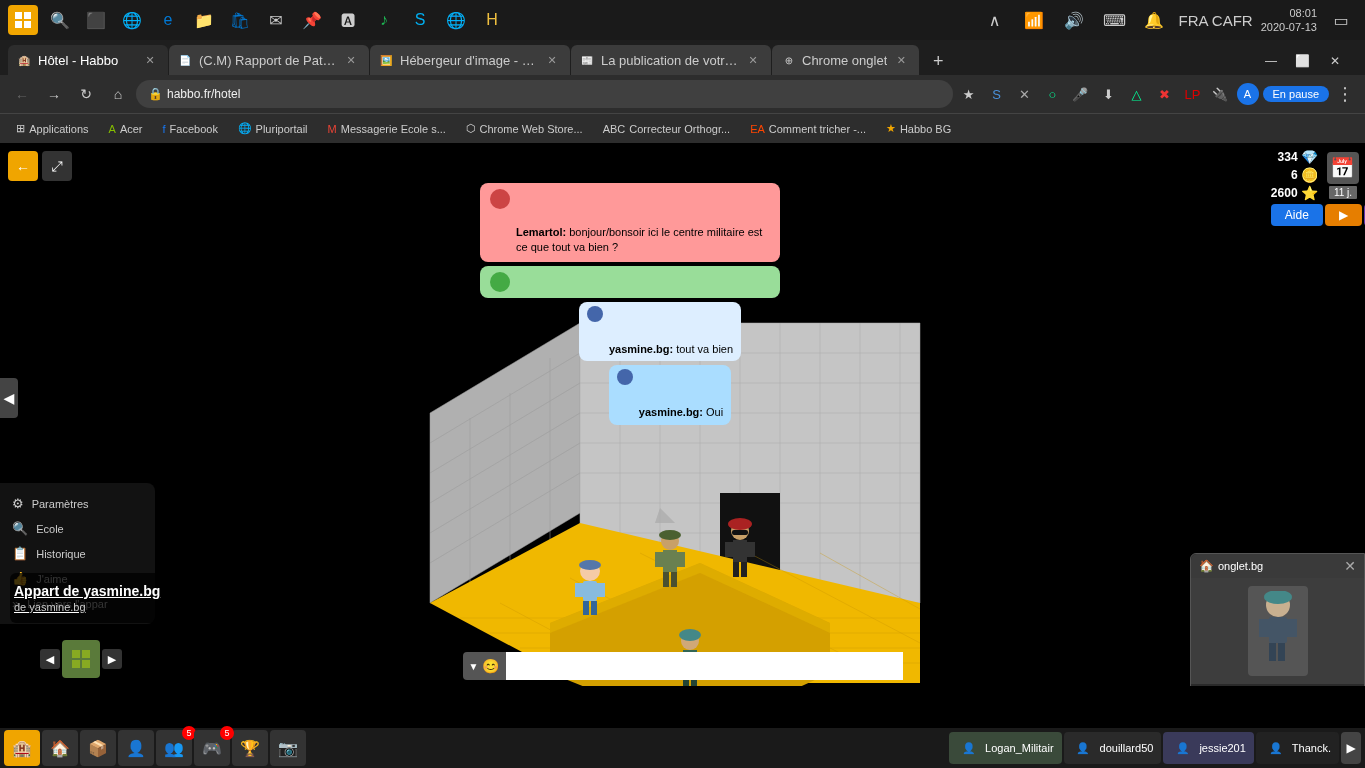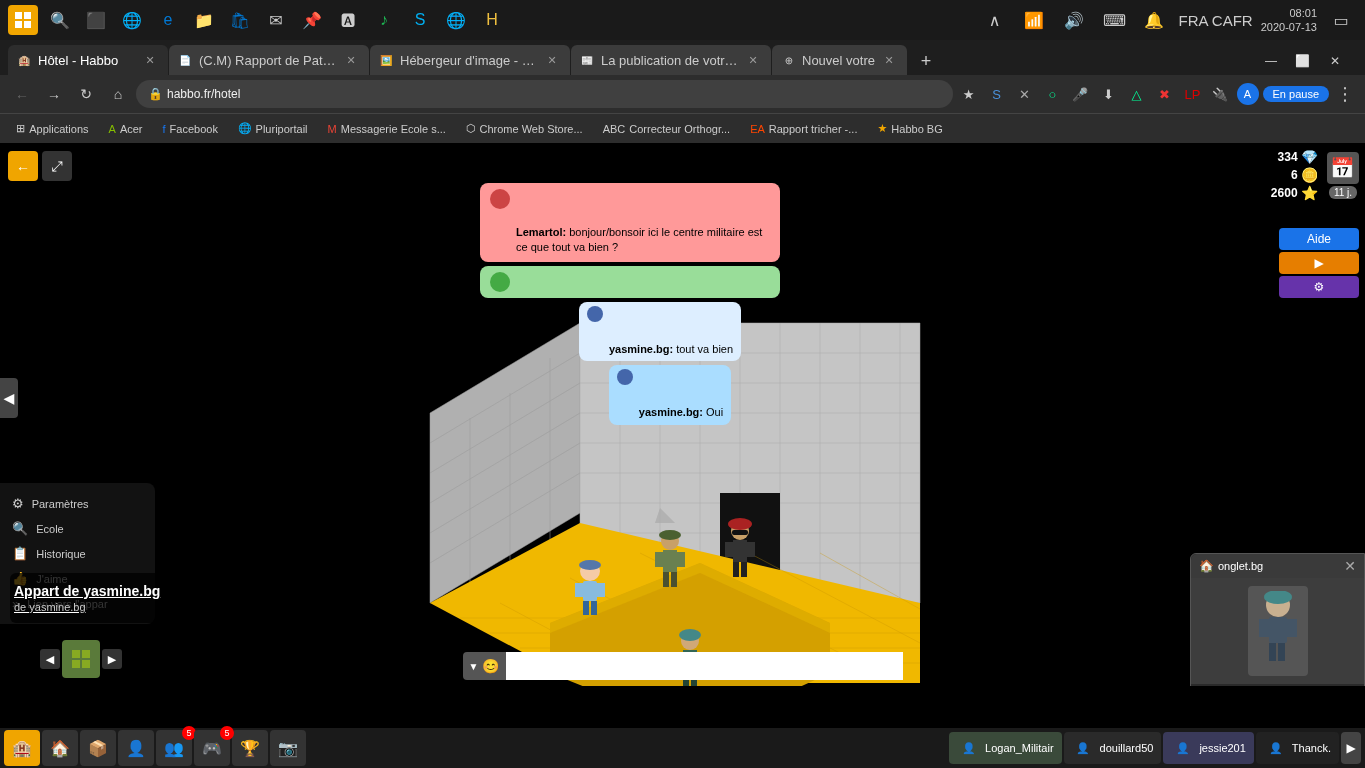--- a/index.html
+++ b/index.html
@@ -159,21 +159,21 @@
       <div class="tab-title">Hébergeur d'image - Héberge...</div>
       <div class="tab-close">✕</div>
     </div>
     <div class="tab">
       <div class="tab-favicon">📰</div>
       <div class="tab-title">La publication de votre patrou...</div>
       <div class="tab-close">✕</div>
     </div>
     <div class="tab" style="min-width:120px;">
       <div class="tab-favicon">⊕</div>
-      <div class="tab-title">Nouvel votre</div>
+      <div class="tab-title">Chrome onglet</div>
       <div class="tab-close">✕</div>
     </div>
     <div class="tab-new">+</div>
 
     <div style="display:flex;align-items:center;gap:4px;margin-left:auto;padding-right:8px;">
       <div class="nav-btn" style="font-size:12px;">—</div>
       <div class="nav-btn" style="font-size:12px;">⬜</div>
       <div class="nav-btn" style="font-size:12px;">✕</div>
     </div>
   </div>
@@ -228,58 +228,58 @@
     <div class="bookmark-item">
       <span class="bookmark-icon">⬡</span>
       <span>Chrome Web Store...</span>
     </div>
     <div class="bookmark-item">
       <span class="bookmark-icon">ABC</span>
       <span>Correcteur Orthogr...</span>
     </div>
     <div class="bookmark-item">
       <span class="bookmark-icon" style="color:#ff4500;">EA</span>
-      <span>Rapport tricher -...</span>
+      <span>Comment tricher -...</span>
     </div>
     <div class="bookmark-item">
       <span class="bookmark-icon" style="color:#f0a500;">★</span>
       <span>Habbo BG</span>
     </div>
   </div>
 </div>
 
 <div style="position:relative;width:1365px;height:543px;background:#000;overflow:hidden;">
 
   <div class="top-room-controls">
     <div class="room-ctrl-btn" style="background:#f0a500;">←</div>
     <div class="room-ctrl-btn" style="background:#333;">⤢</div>
   </div>
 
-  <div style="position:absolute;right:0;top:0;display:flex;flex-direction:column;align-items:flex-end;gap:3px;padding:6px;z-index:30;">
+  <div style="position:absolute;right:0;top:0;display:flex;flex-direction:column;align-items:flex-start;gap:3px;padding:6px;z-index:30;">
     <div style="display:flex;gap:8px;align-items:center;">
       <div style="display:flex;flex-direction:column;gap:2px;">
         <div style="display:flex;align-items:center;gap:4px;justify-content:flex-end;">
           <span style="color:#fff;font-size:12px;font-weight:bold;">334</span>
           <span style="color:#5dd;font-size:14px;">💎</span>
         </div>
         <div style="display:flex;align-items:center;gap:4px;justify-content:flex-end;">
           <span style="color:#fff;font-size:12px;font-weight:bold;">6</span>
           <span style="color:#fa0;font-size:14px;">🪙</span>
         </div>
         <div style="display:flex;align-items:center;gap:4px;justify-content:flex-end;">
           <span style="color:#fff;font-size:12px;font-weight:bold;">2600</span>
           <span style="color:#fa0;font-size:14px;">⭐</span>
         </div>
       </div>
       <div style="display:flex;flex-direction:column;gap:2px;align-items:center;">
         <div style="background:#555;color:#fff;font-size:20px;width:32px;height:32px;display:flex;align-items:center;justify-content:center;border-radius:4px;">📅</div>
-        <div style="background:#666;color:#fff;font-size:10px;padding:1px 5px;border-radius:6px;">11 j.</div>
-      </div>
-    </div>
-    <div style="display:flex;flex-direction:column;gap:2px;width:80px;margin-top:24px;">
+        <div style="background:#666;color:#fff;font-size:10px;padding:1px 5px;border-radius:1px;">11 j.</div>
+      </div>
+    </div>
+    <div style="display:flex;flex-direction:row;gap:2px;width:80px;">
       <button class="action-btn-aide">Aide</button>
       <button class="action-btn-orange">▶</button>
       <button class="action-btn-purple">⚙</button>
     </div>
   </div>
 
   <div class="room-menu">
     <div class="room-menu-item">
       <span class="room-menu-icon">⚙</span>
       <span>Paramètres</span>

